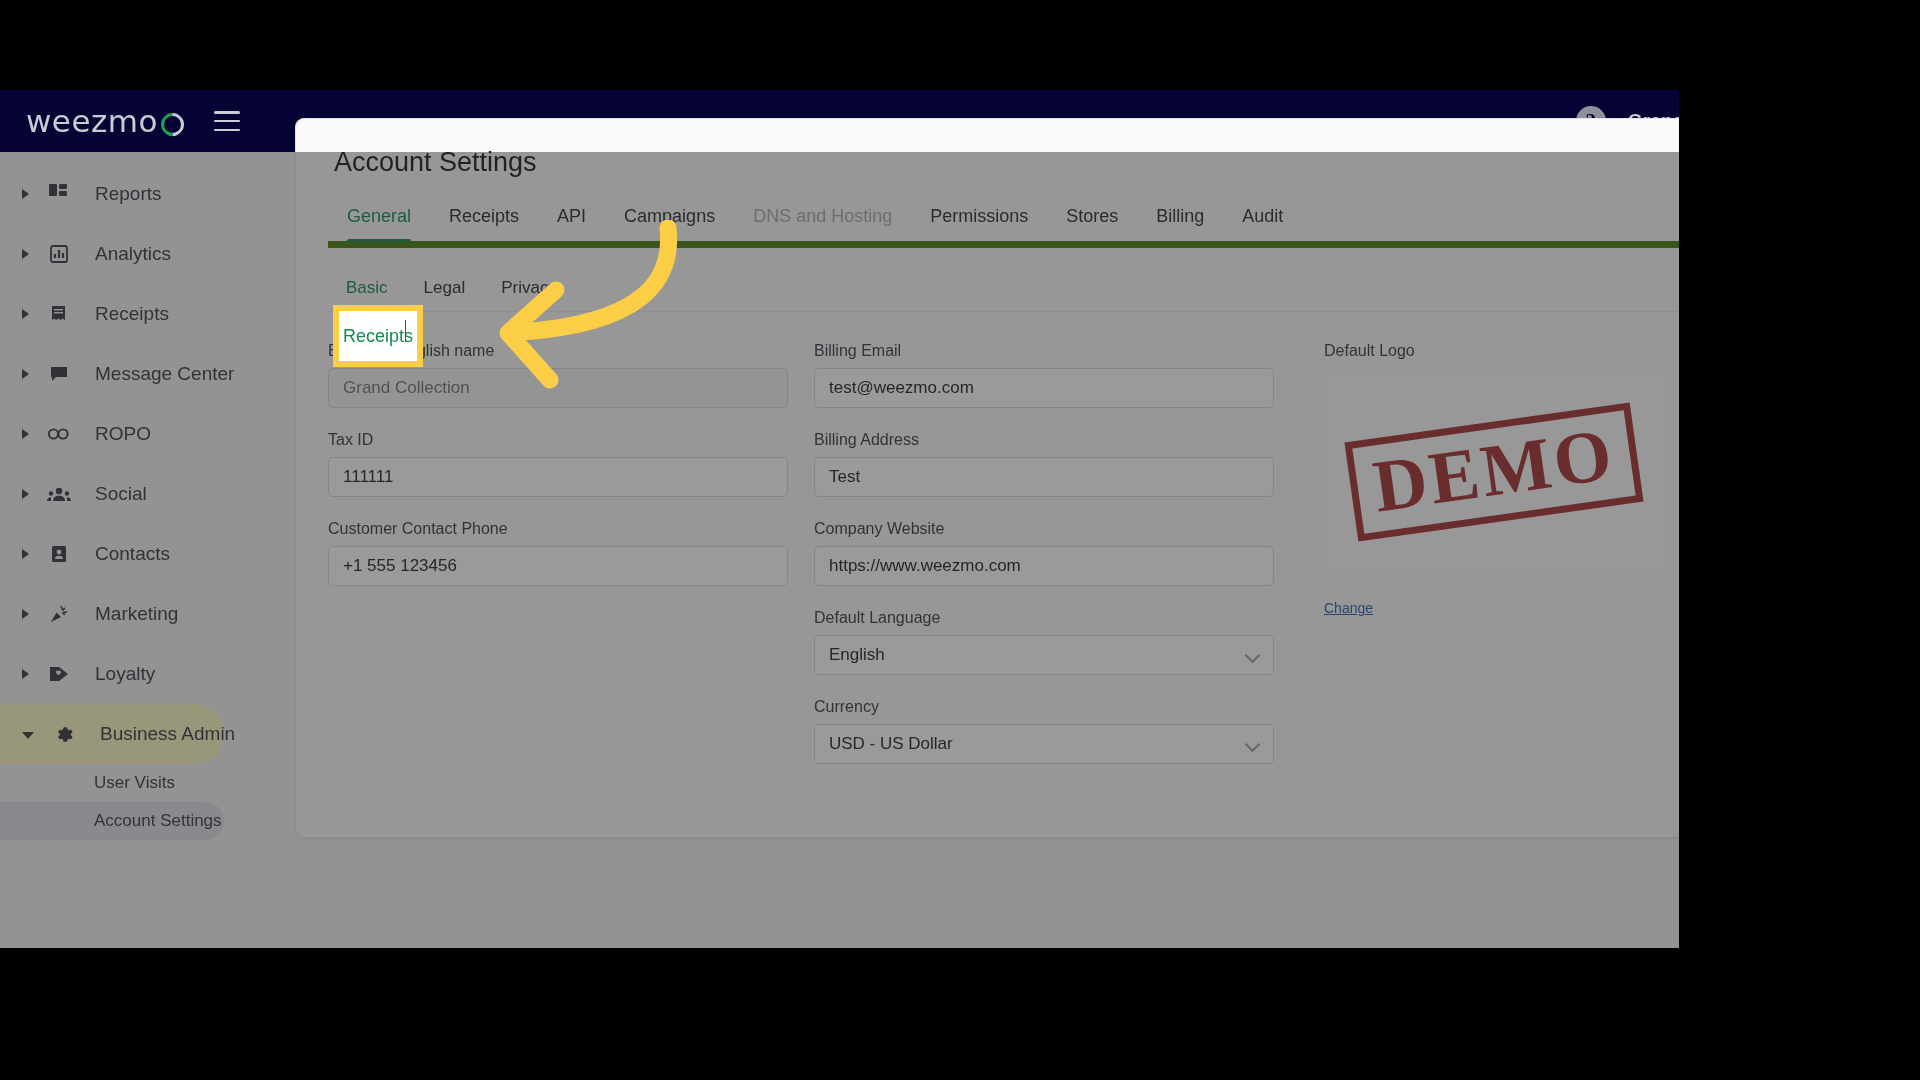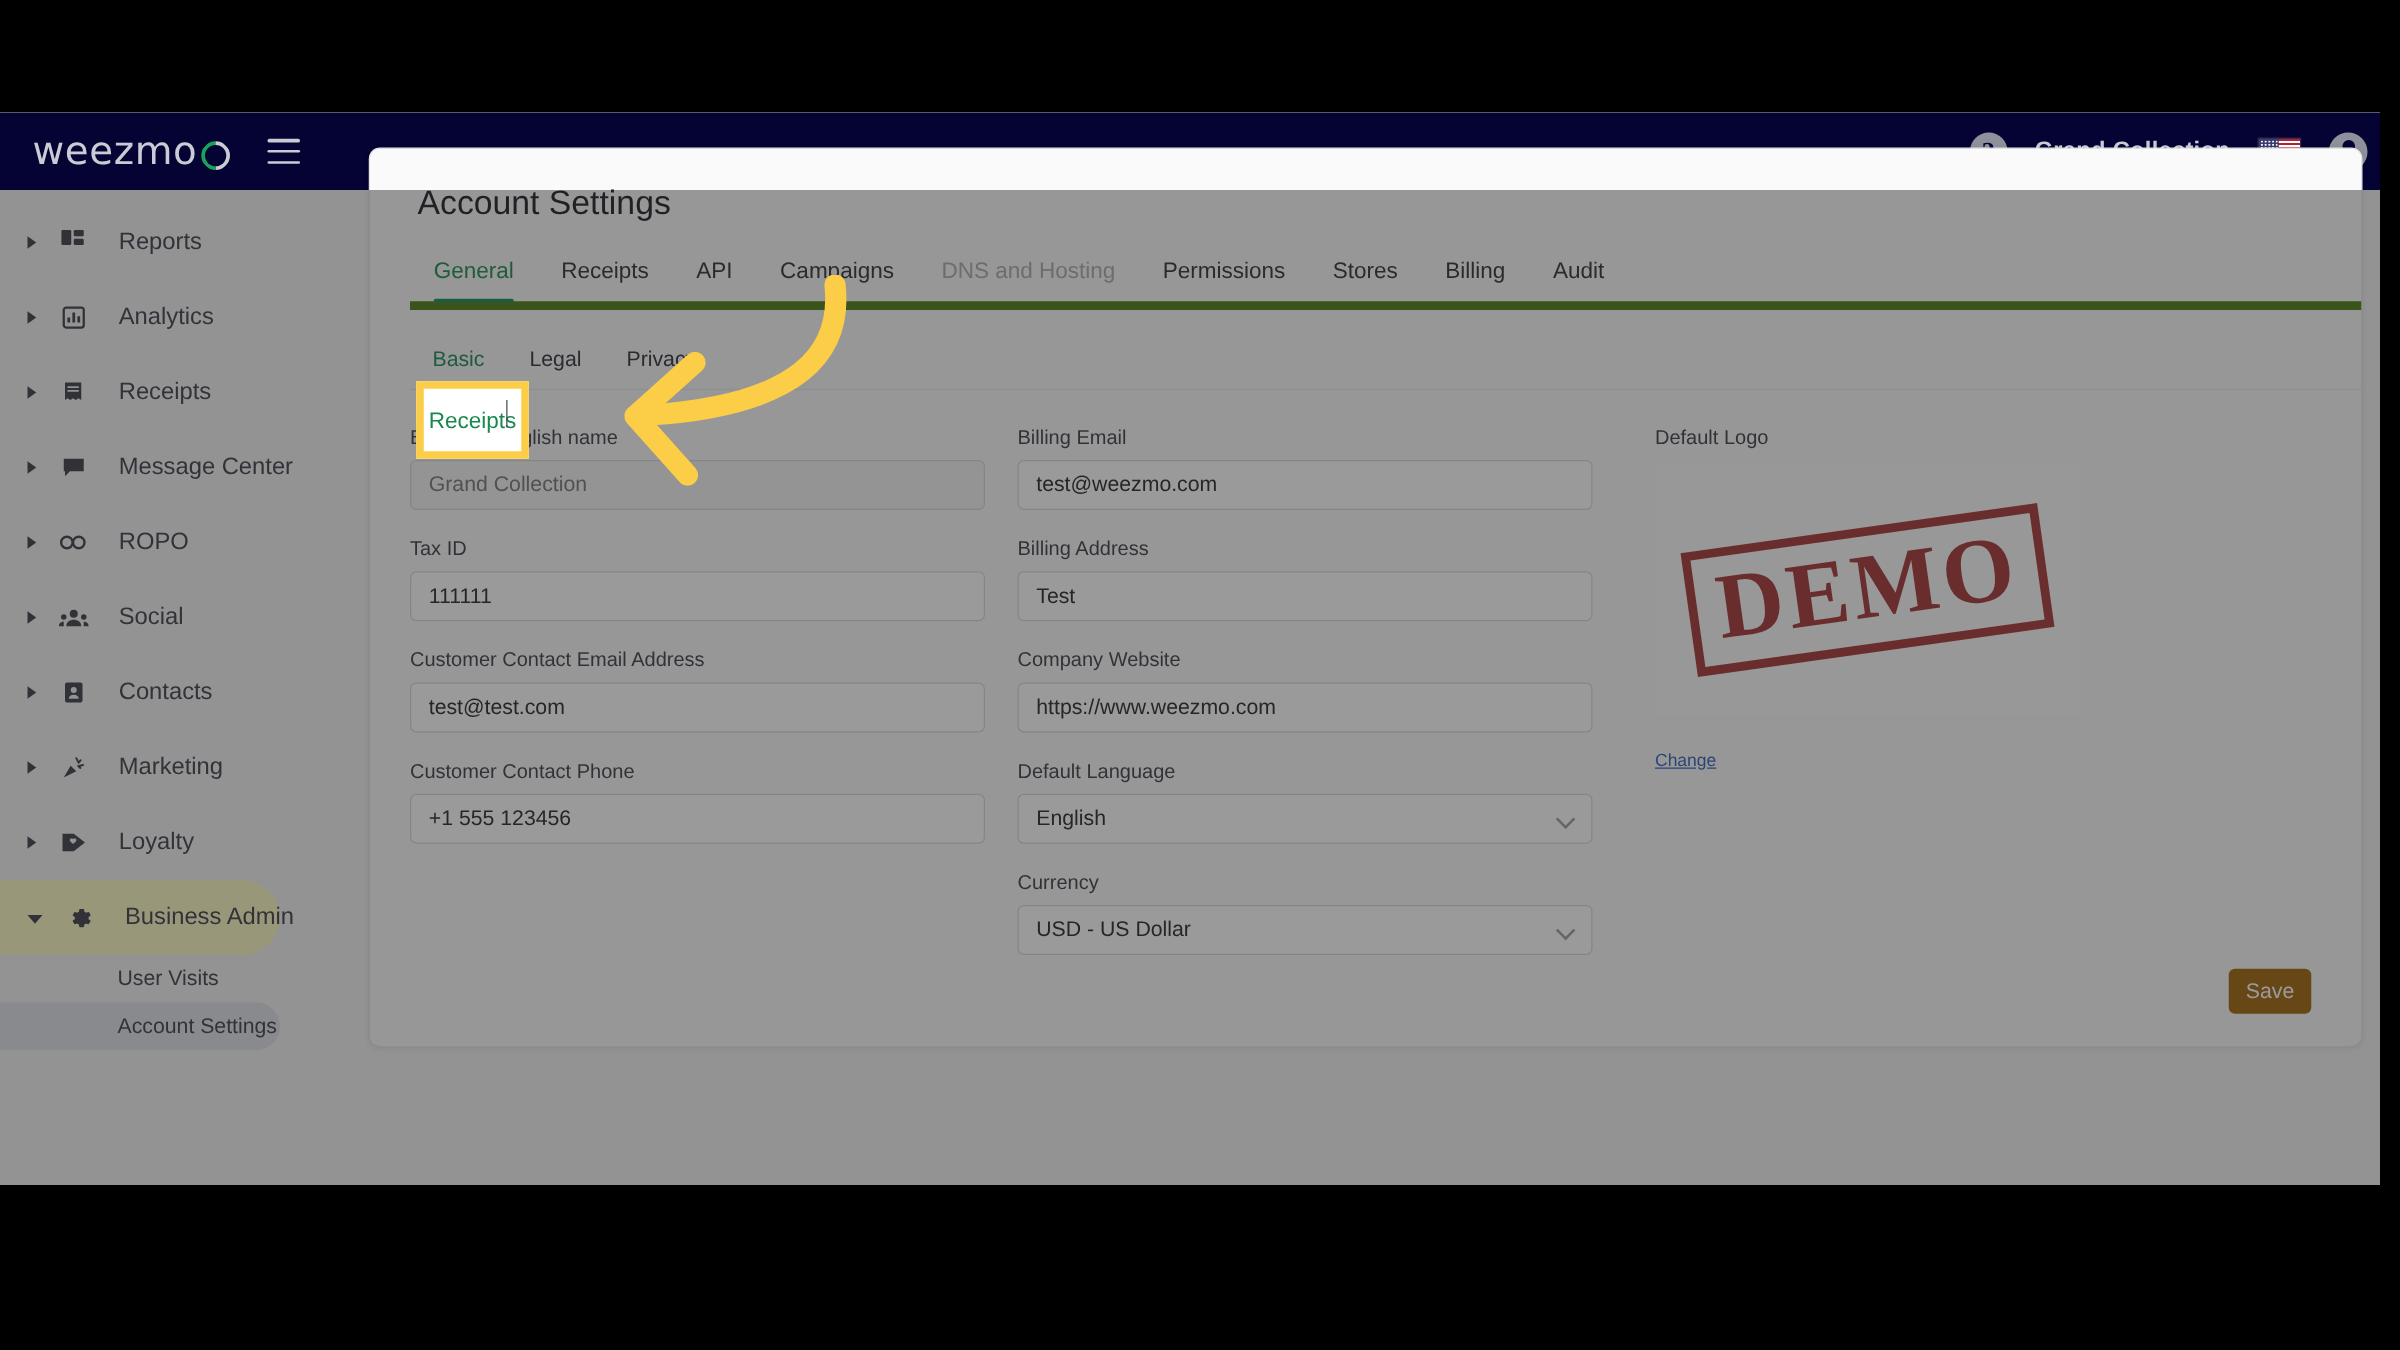--- a/index.html
+++ b/index.html
@@ -11,21 +11,21 @@
   }
   #stage {
     position: relative;
     width: 1920px; height: 1080px;
     background: #000;
   }
   
   #app {
     position: absolute;
     left: 0; top: 90px;
-    width: 1904px; height: 858px;
+    width: 1679px; height: 858px;
     background: #f1f1f3;
     overflow: hidden;
   }
 
   
   #topbar {
     position: absolute; left: 0; top: 0;
     width: 1920px; height: 62px;
     background: #050334;
     display: flex; align-items: center;
@@ -475,24 +475,20 @@
         <div class="col">
           <div class="field">
             <label class="field-label">Business English name</label>
             <input class="field-input disabled" disabled="" placeholder="Grand Collection" style="">
           </div>
           <div class="field">
             <label class="field-label">Tax ID</label>
             <input class="field-input" value="111111" style="">
           </div>
           <div class="field">
-            <label class="field-label">Customer Contact Email Address</label>
-            <input class="field-input" value="test@test.com" style="">
-          </div>
-          <div class="field">
             <label class="field-label">Customer Contact Phone</label>
             <input class="field-input" value="+1 555 123456" style="">
           </div>
         </div>
 
         <div class="col">
           <div class="field">
             <label class="field-label">Billing Email</label>
             <input class="field-input" value="test@weezmo.com" style="">
           </div>

